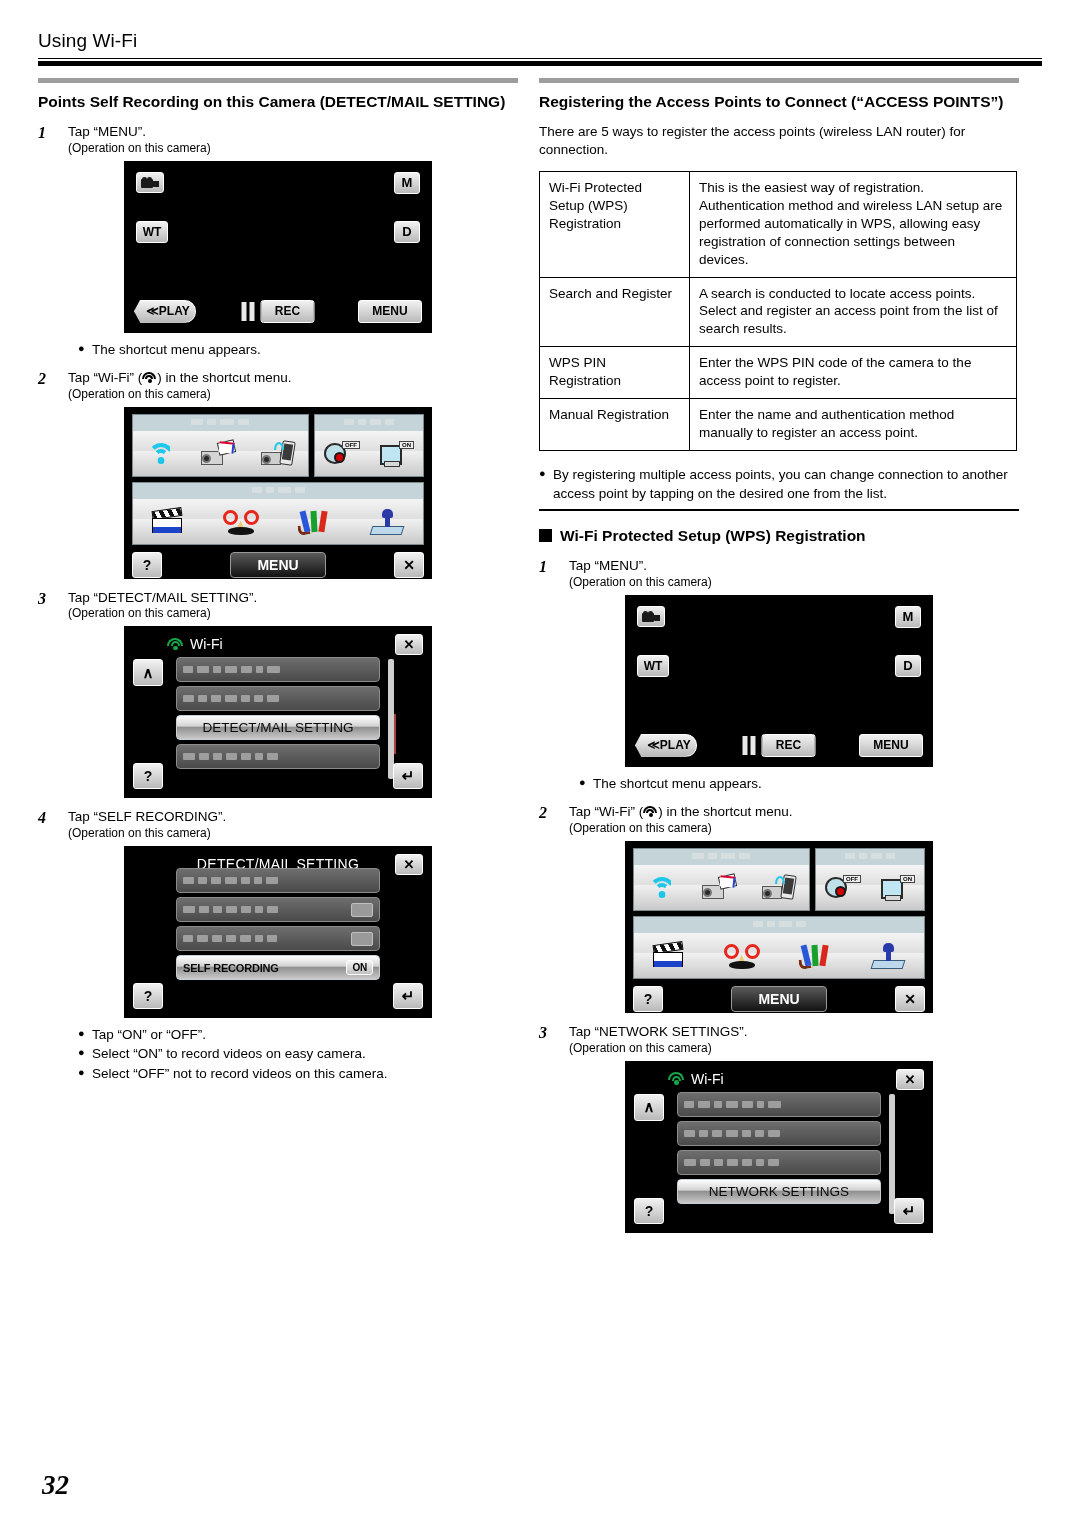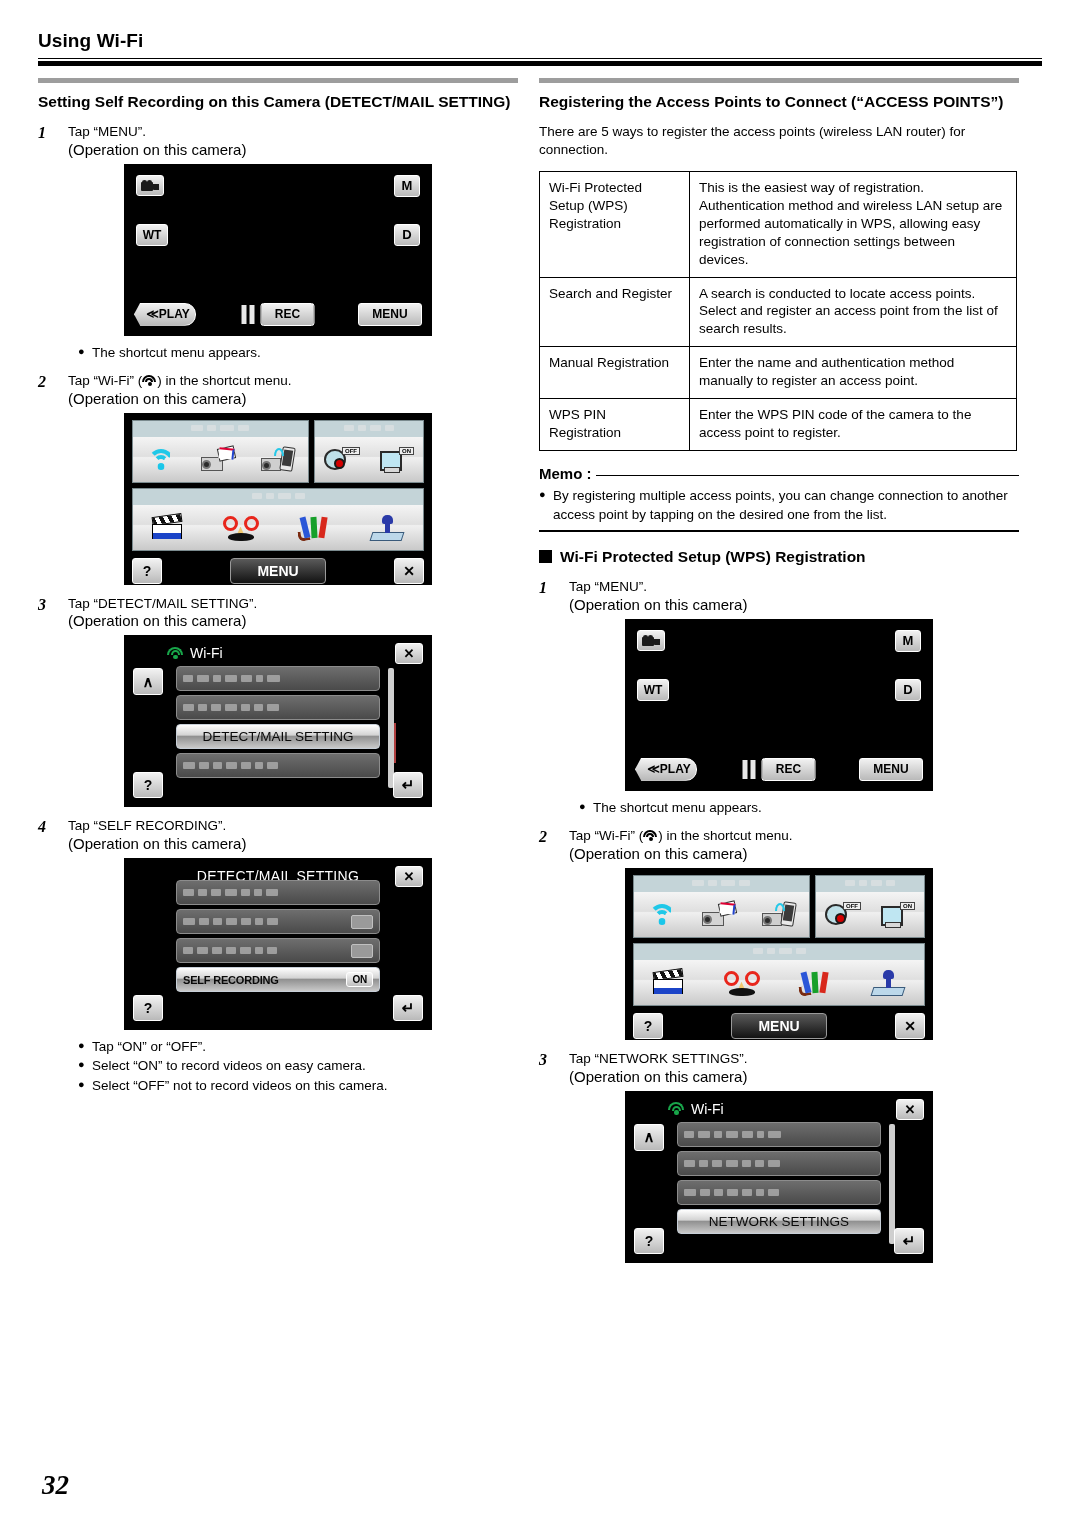--- a/index.html
+++ b/index.html
@@ -12,21 +12,21 @@
     position:relative;
     overflow:hidden;
   }
   .page { position:absolute; left:0; top:0; width:1080px; height:1527px; }
 
   
   .runhead {
     position:absolute; left:38px; top:30px; width:1004px;
   }
   .runhead-title {
-    font-size:19px; font-weight:bold; letter-spacing:.1px;
+    font-size:19px; font-weight:normal; letter-spacing:.1px;
     padding-bottom:6px;
   }
   .rule-thin { height:1px; background:#000; }
   .rule-thick { height:5px; background:#000; margin-top:2px; }
 
   
   .col { position:absolute; top:78px; width:480px; }
   .col-left  { left:38px; }
   .col-right { left:539px; }
 
@@ -40,21 +40,21 @@
 
   
   .step { display:flex; margin:10px 0 2px 0; }
   .step-num {
     width:30px; flex:0 0 30px;
     font-size:16px; font-style:italic; font-weight:bold;
     font-family:"Liberation Serif", serif;
     line-height:1.25;
   }
   .step-body { font-size:13.5px; line-height:1.32; }
-  .step-sub { font-size:15px; }
+  .step-sub { font-size:12px; }
 
   
   .bullets { margin:7px 0 2px 40px; }
   .bul { display:flex; font-size:13.5px; line-height:1.42; }
   .bul-dot { flex:0 0 14px; font-size:11px; line-height:1.55; }
 
   
   table.grid { border-collapse:collapse; width:478px; margin:4px 0 14px 0; }
   table.grid td {
     border:1.6px solid #000; padding:7px 9px 8px 9px;
@@ -248,21 +248,21 @@
 <div class="page">
 
   <div class="runhead">
     <div class="runhead-title">Using Wi-Fi</div>
     <div class="rule-thin"></div>
     <div class="rule-thick"></div>
   </div>
 
   <div class="col col-left">
     <div class="sec-rule"></div>
-    <h2 class="sec-title">Setting Self Recording on this Camera (DETECT/MAIL SETTING)</h2>
+    <h2 class="sec-title">Points Self Recording on this Camera (DETECT/MAIL SETTING)</h2>
 
     <div class="step">
       <div class="step-num">1</div>
       <div>
         <div class="step-body">Tap “MENU”.</div>
         <div class="step-sub">(Operation on this camera)</div>
       </div>
     </div>
 
     <div class="shotwrap">
@@ -547,34 +547,30 @@
       <tbody>
         <tr>
           <td class="c1">Wi-Fi Protected Setup (WPS) Registration</td>
           <td>This is the easiest way of registration. Authentication method and wireless LAN setup are performed automatically in WPS, allowing easy registration of connection settings between devices.</td>
         </tr>
         <tr>
           <td class="c1">Search and Register</td>
           <td>A search is conducted to locate access points. Select and register an access point from the list of search results.</td>
         </tr>
         <tr>
+          <td class="c1">WPS PIN Registration</td>
+          <td>Enter the WPS PIN code of the camera to the access point to register.</td>
+        </tr>
+        <tr>
           <td class="c1">Manual Registration</td>
           <td>Enter the name and authentication method manually to register an access point.</td>
         </tr>
-        <tr>
-          <td class="c1">WPS PIN Registration</td>
-          <td>Enter the WPS PIN code of the camera to the access point to register.</td>
-        </tr>
       </tbody>
     </table>
 
-    <div class="memo-head">
-      <span class="memo-label">Memo :</span>
-      <span class="memo-line"></span>
-    </div>
     <div class="memo-body">
       <div class="bul">
         <span class="bul-dot">●</span>
         <span>By registering multiple access points, you can change connection to another access point by tapping on the desired one from the list.</span>
       </div>
     </div>
     <div class="memo-foot"></div>
 
     <div class="sub-head">
       <span class="sub-sq"></span>

